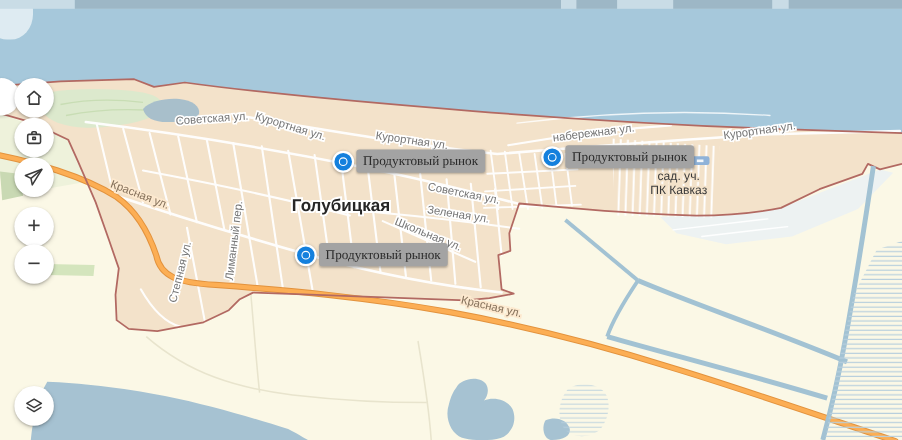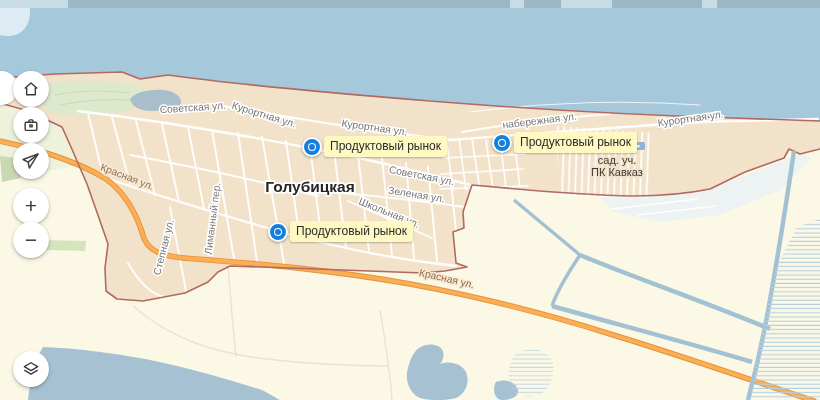--- a/index.html
+++ b/index.html
@@ -21,23 +21,23 @@
   .ctl svg{position:static;}
   .ctl .glyph{font-size:21px;font-weight:400;line-height:1;color:#3a3a3a;transform:translateY(-1px);}
   .half-ctl{position:absolute;left:-16px;top:71px;width:34px;height:34px;border-radius:50%;background:#fff;
        box-shadow:0 1px 3px rgba(0,0,0,.2);z-index:19;}
   
   .marker{position:absolute;width:20px;height:20px;border-radius:50%;background:#fff;
           box-shadow:0 1px 3px rgba(0,0,0,.35);z-index:15;cursor:pointer;}
   .marker .ring{position:absolute;left:2px;top:2px;width:16px;height:16px;box-sizing:border-box;
           border:4px solid #1480dd;border-radius:50%;background:#fff;}
   .marker .core{position:absolute;left:7px;top:7px;width:6px;height:6px;border-radius:50%;background:#1480dd;}
-  .chip{position:absolute;height:21px;background:#fef9c3;border-radius:3px;padding:0 6px;
+  .chip{position:absolute;height:21px;background:#a3a3a3;border-radius:3px;padding:0 6px;
         font-size:12px;line-height:21px;color:#2b2b2b;white-space:nowrap;
-        box-shadow:0 1px 2px rgba(0,0,0,.25);z-index:14;cursor:pointer;}
+        box-shadow:0 1px 2px rgba(0,0,0,.25);z-index:14;cursor:pointer;font-family:Liberation Serif, serif;}
 </style>
 </head>
 <body>
 
 <div class="stage">
 
   <svg width="820" height="400" viewBox="0 0 820 400">
     <defs>
       <pattern id="gardenRows" width="6.5" height="10" patternUnits="userSpaceOnUse" patternTransform="rotate(2)">
         <path d="M3,0 V10" stroke="#ffffff" stroke-width="1.7"></path>

